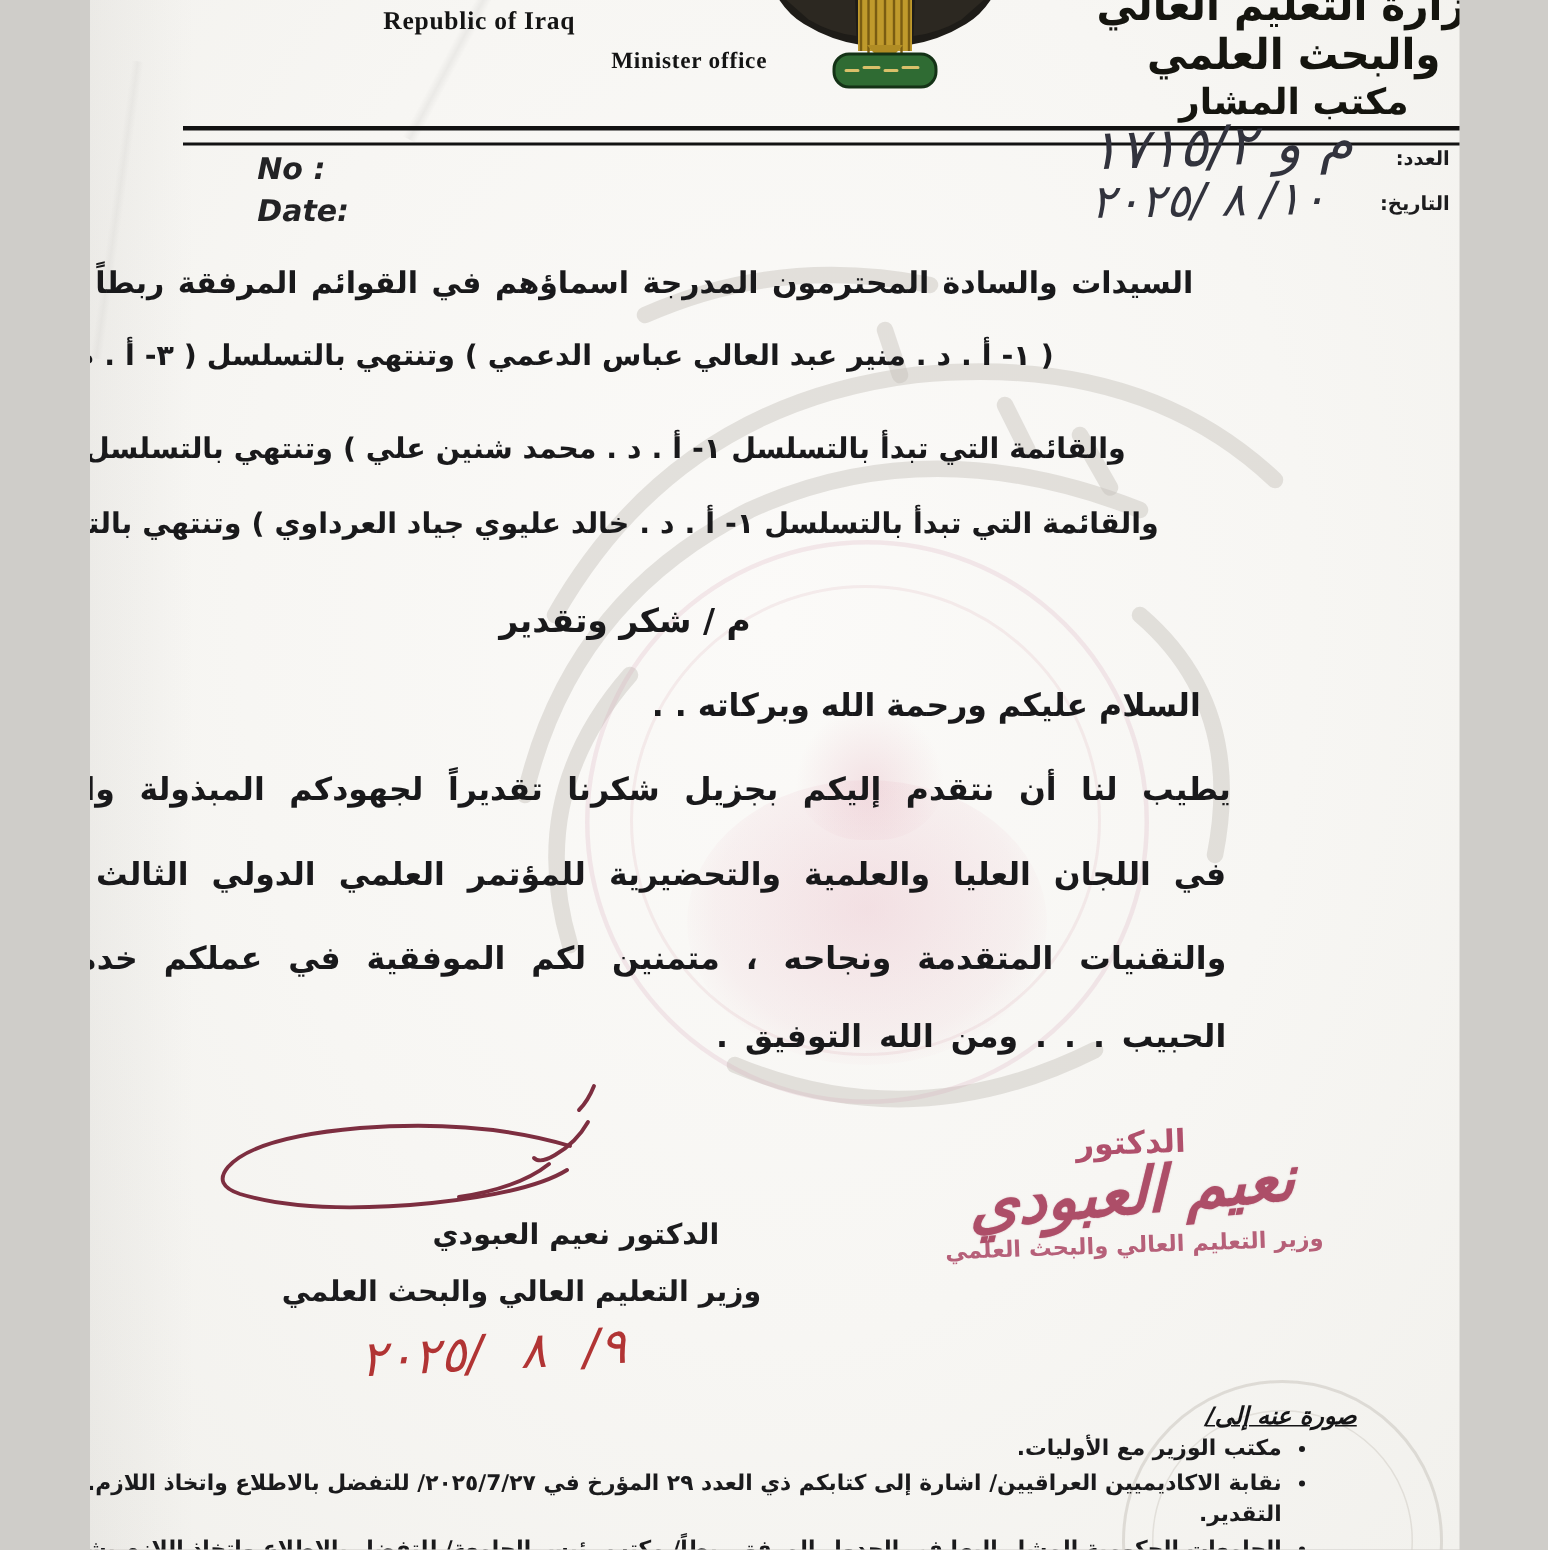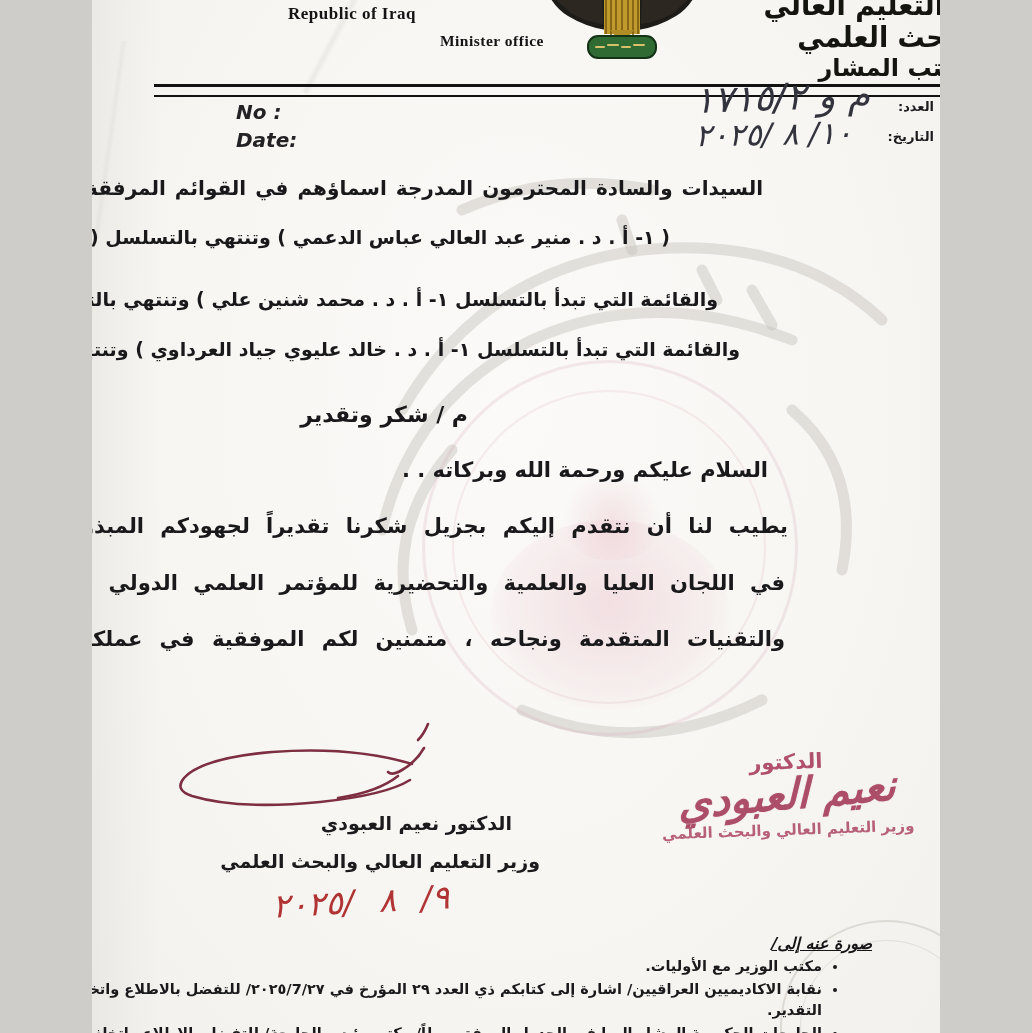--- a/index.html
+++ b/index.html
@@ -1,18 +1,18 @@
 <!DOCTYPE html>
 <html lang="ar"><head>
 <meta charset="utf-8">
 <style>
   html,body{margin:0;padding:0;}
   body{background:#cfcdc9;font-family:"DejaVu Sans",sans-serif;}
   .page{
-    position:relative;width:848px;height:1033px;overflow:hidden;margin:0 auto;
+    position:relative;width:913px;height:1033px;overflow:hidden;margin:0 auto;
     background:
       radial-gradient(ellipse at 50% 40%, #fbfaf8 0%, #f7f6f3 55%, #f2f1ed 100%);
     color:#1b1b1d;
   }
   
   .crease{position:absolute;background:linear-gradient(90deg,rgba(0,0,0,0) 0%,rgba(0,0,0,0.05) 50%,rgba(0,0,0,0) 100%);}
   .crease.c1{left:236px;top:-20px;width:10px;height:120px;transform:rotate(28deg);}
   .crease.c2{left:14px;top:40px;width:8px;height:200px;transform:rotate(8deg);opacity:.6;}
   .shade-left{position:absolute;left:0;top:0;width:70px;height:100%;background:linear-gradient(90deg,rgba(120,115,110,0.07),rgba(120,115,110,0));}
 
@@ -37,21 +37,21 @@
   .hdr-en .l3{font-size:15.5px;margin-top:8px;letter-spacing:.5px;text-align:right;}
 
   .emblem{position:absolute;left:452px;top:0;width:156px;height:64px;}
 
   .hdr-ar{position:absolute;left:628px;top:-10px;width:350px;text-align:center;direction:rtl;color:#15150f;}
   .hdr-ar .a1{font-size:27px;font-weight:bold;transform:scaleY(1.05);}
   .hdr-ar .a2{font-size:24px;font-weight:bold;margin-top:2px;}
 
   .rule{position:absolute;left:62px;right:-4px;top:84px;height:8px;border-top:3px solid #121212;border-bottom:2px solid #121212;}
 
-  .no-date{position:absolute;left:112px;top:100px;font-style:italic;font-weight:bold;font-size:20px;color:#232325;margin-left:32px;}
+  .no-date{position:absolute;left:112px;top:100px;font-style:italic;font-weight:bold;font-size:20px;color:#232325;}
   .no-date .dl{margin-top:4px;}
 
   .ref-labels{position:absolute;right:6px;top:99px;text-align:right;direction:rtl;font-weight:bold;font-size:13px;color:#1c1c1e;}
   .ref-labels .rl2{margin-top:15px;}
 
   .forced-ltr{direction:ltr;unicode-bidi:bidi-override;}
   .hand{color:#32333d;font-style:italic;}
   .hand-no{position:absolute;right:70px;top:76px;font-size:37px;transform:rotate(-2deg);letter-spacing:2px;}
   .hand-date{position:absolute;right:88px;top:116px;font-size:31px;transform:rotate(-1deg);letter-spacing:3px;}
 
@@ -156,20 +156,21 @@
   <div class="ln i2">( ١- أ . د . منير عبد العالي عباس الدعمي ) وتنتهي بالتسلسل ( ٣- أ . م . د . أحمد كريم عبيد )</div>
   <div class="ln i3">والقائمة التي تبدأ بالتسلسل ١- أ . د . محمد شنين علي ) وتنتهي بالتسلسل ( ١٢- أ . م . د . حسام عباس داوود )</div>
   <div class="ln i4">والقائمة التي تبدأ بالتسلسل ١- أ . د . خالد عليوي جياد العرداوي ) وتنتهي بالتسلسل ( ٣٣- م . م . حوراء هادي كاظم )</div>
 
   <div class="ln subject">م / شكر وتقدير</div>
   <div class="ln greeting">السلام عليكم ورحمة الله وبركاته . .</div>
 
   <div class="ln p1">يطيب لنا أن نتقدم إليكم بجزيل شكرنا تقديراً لجهودكم المبذولة والمتميزة</div>
   <div class="ln p2">في اللجان العليا والعلمية والتحضيرية للمؤتمر العلمي الدولي الثالث للعلوم الطبية</div>
   <div class="ln p3">والتقنيات المتقدمة ونجاحه ، متمنين لكم الموفقية في عملكم خدمة لعراقنا</div>
+  <div class="ln p4">الحبيب . . . ومن الله التوفيق .</div>
 
   <svg class="sig-svg" viewBox="0 0 280 110">
     <g fill="none" stroke="#7d2e40" stroke-width="2.6" stroke-linecap="round">
       <path d="M256,6 q-4,10 -10,16"></path>
       <path d="M252,30 q-8,14 -22,22 q-10,6 -14,2"></path>
       <path d="M240,46 q-60,-18 -140,-12 q-70,6 -88,26 q-10,12 8,18 q46,14 128,6 q66,-7 90,-22"></path>
       <path d="M226,58 q-20,16 -60,22"></path>
     </g>
   </svg>
   <div class="sig-name">الدكتور نعيم العبودي</div>

